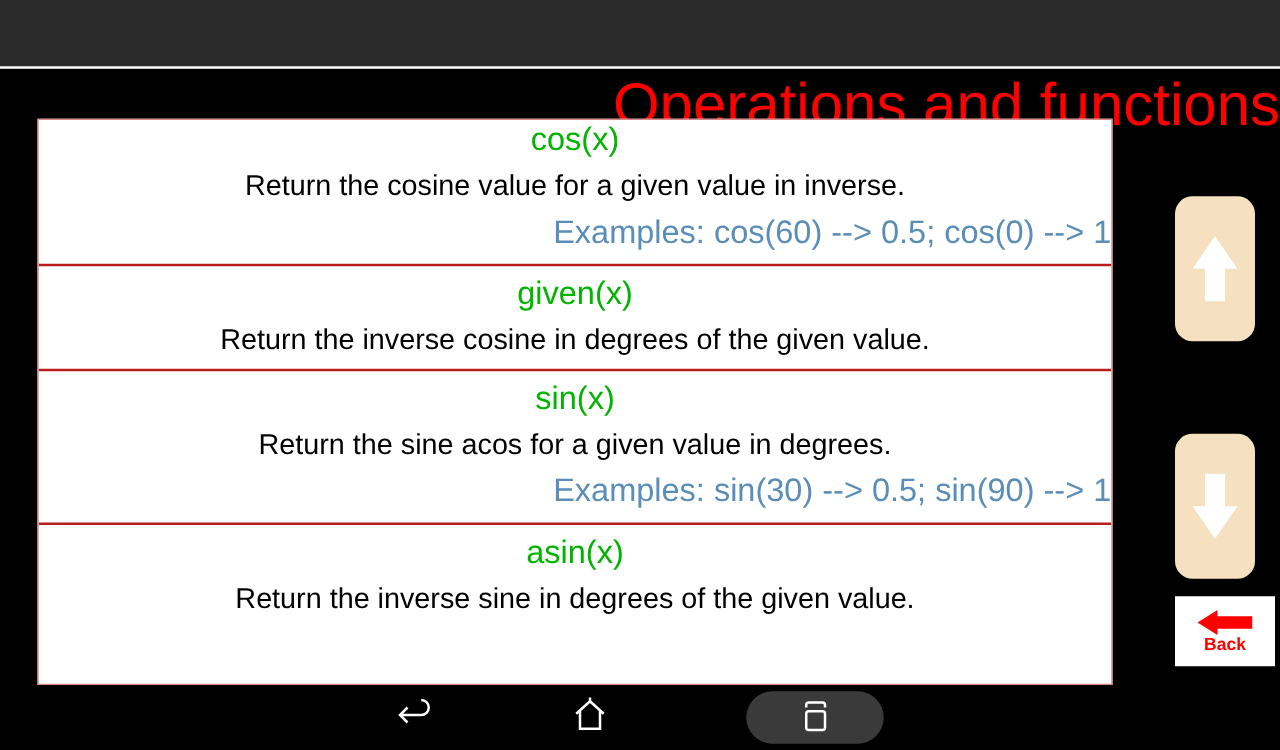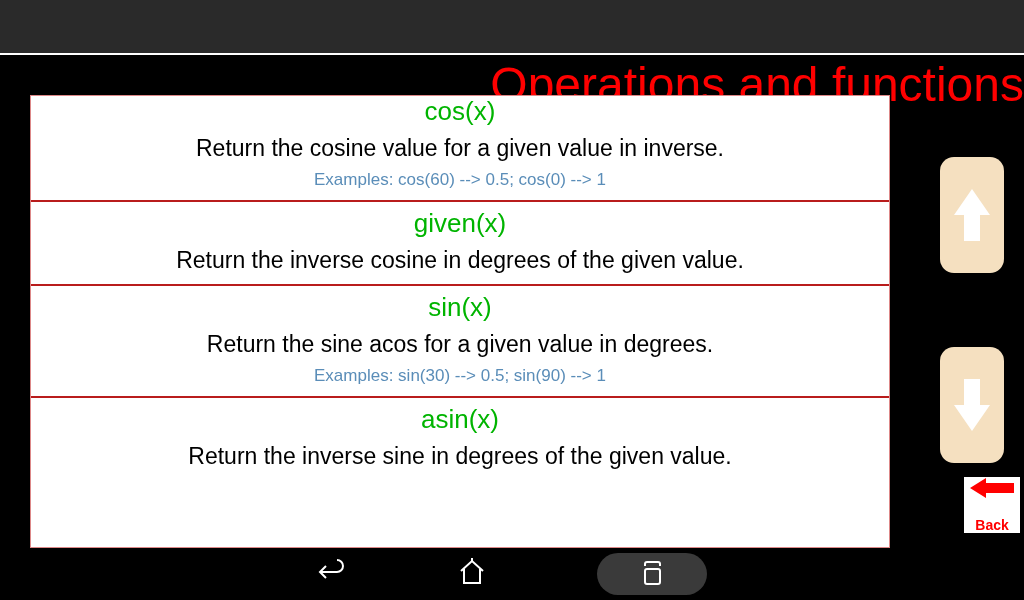--- a/index.html
+++ b/index.html
@@ -31,48 +31,48 @@
   }
 
   .entry {
     border-bottom: 2px solid #b91c1c;
     padding: 6px 0 10px 0;
     text-align: center;
   }
   .entry:last-child { border-bottom: none; }
   .fn-name { color: #00b400; font-size: 26px; font-weight: 400; }
   .fn-desc { color: #000; font-size: 23px; margin-top: 8px; }
-  .fn-examples { color: #5a8db8; font-size: 17px; margin-top: 8px; }
+  .fn-examples { color: #5a8db8; font-size: 26px; margin-top: 8px; text-align: right; }
 
   .scroll-btn {
     position: absolute;
     right: 20px;
     width: 64px;
     height: 116px;
     background: #f5e0c0;
     border-radius: 14px;
     display: flex;
     align-items: center;
     justify-content: center;
   }
   .scroll-up { top: 100px; }
   .scroll-down { top: 290px; }
   .arrow-up, .arrow-down { fill: #fff; }
 
   .back-btn {
     position: absolute;
     right: 4px;
     top: 420px;
-    width: 56px;
+    width: 80px;
     height: 56px;
     background: #fff;
     display: flex;
     flex-direction: column;
     align-items: center;
-    justify-content: space-between;
+    justify-content: center;
   }
   .back-arrow { fill: #ff0000; }
   .back-label { color: #ff0000; font-size: 14px; font-weight: bold; margin-top: -2px; }
 
   .nav-bar {
     position: absolute;
     bottom: 0;
     left: 0;
     width: 100%;
     height: 52px;

